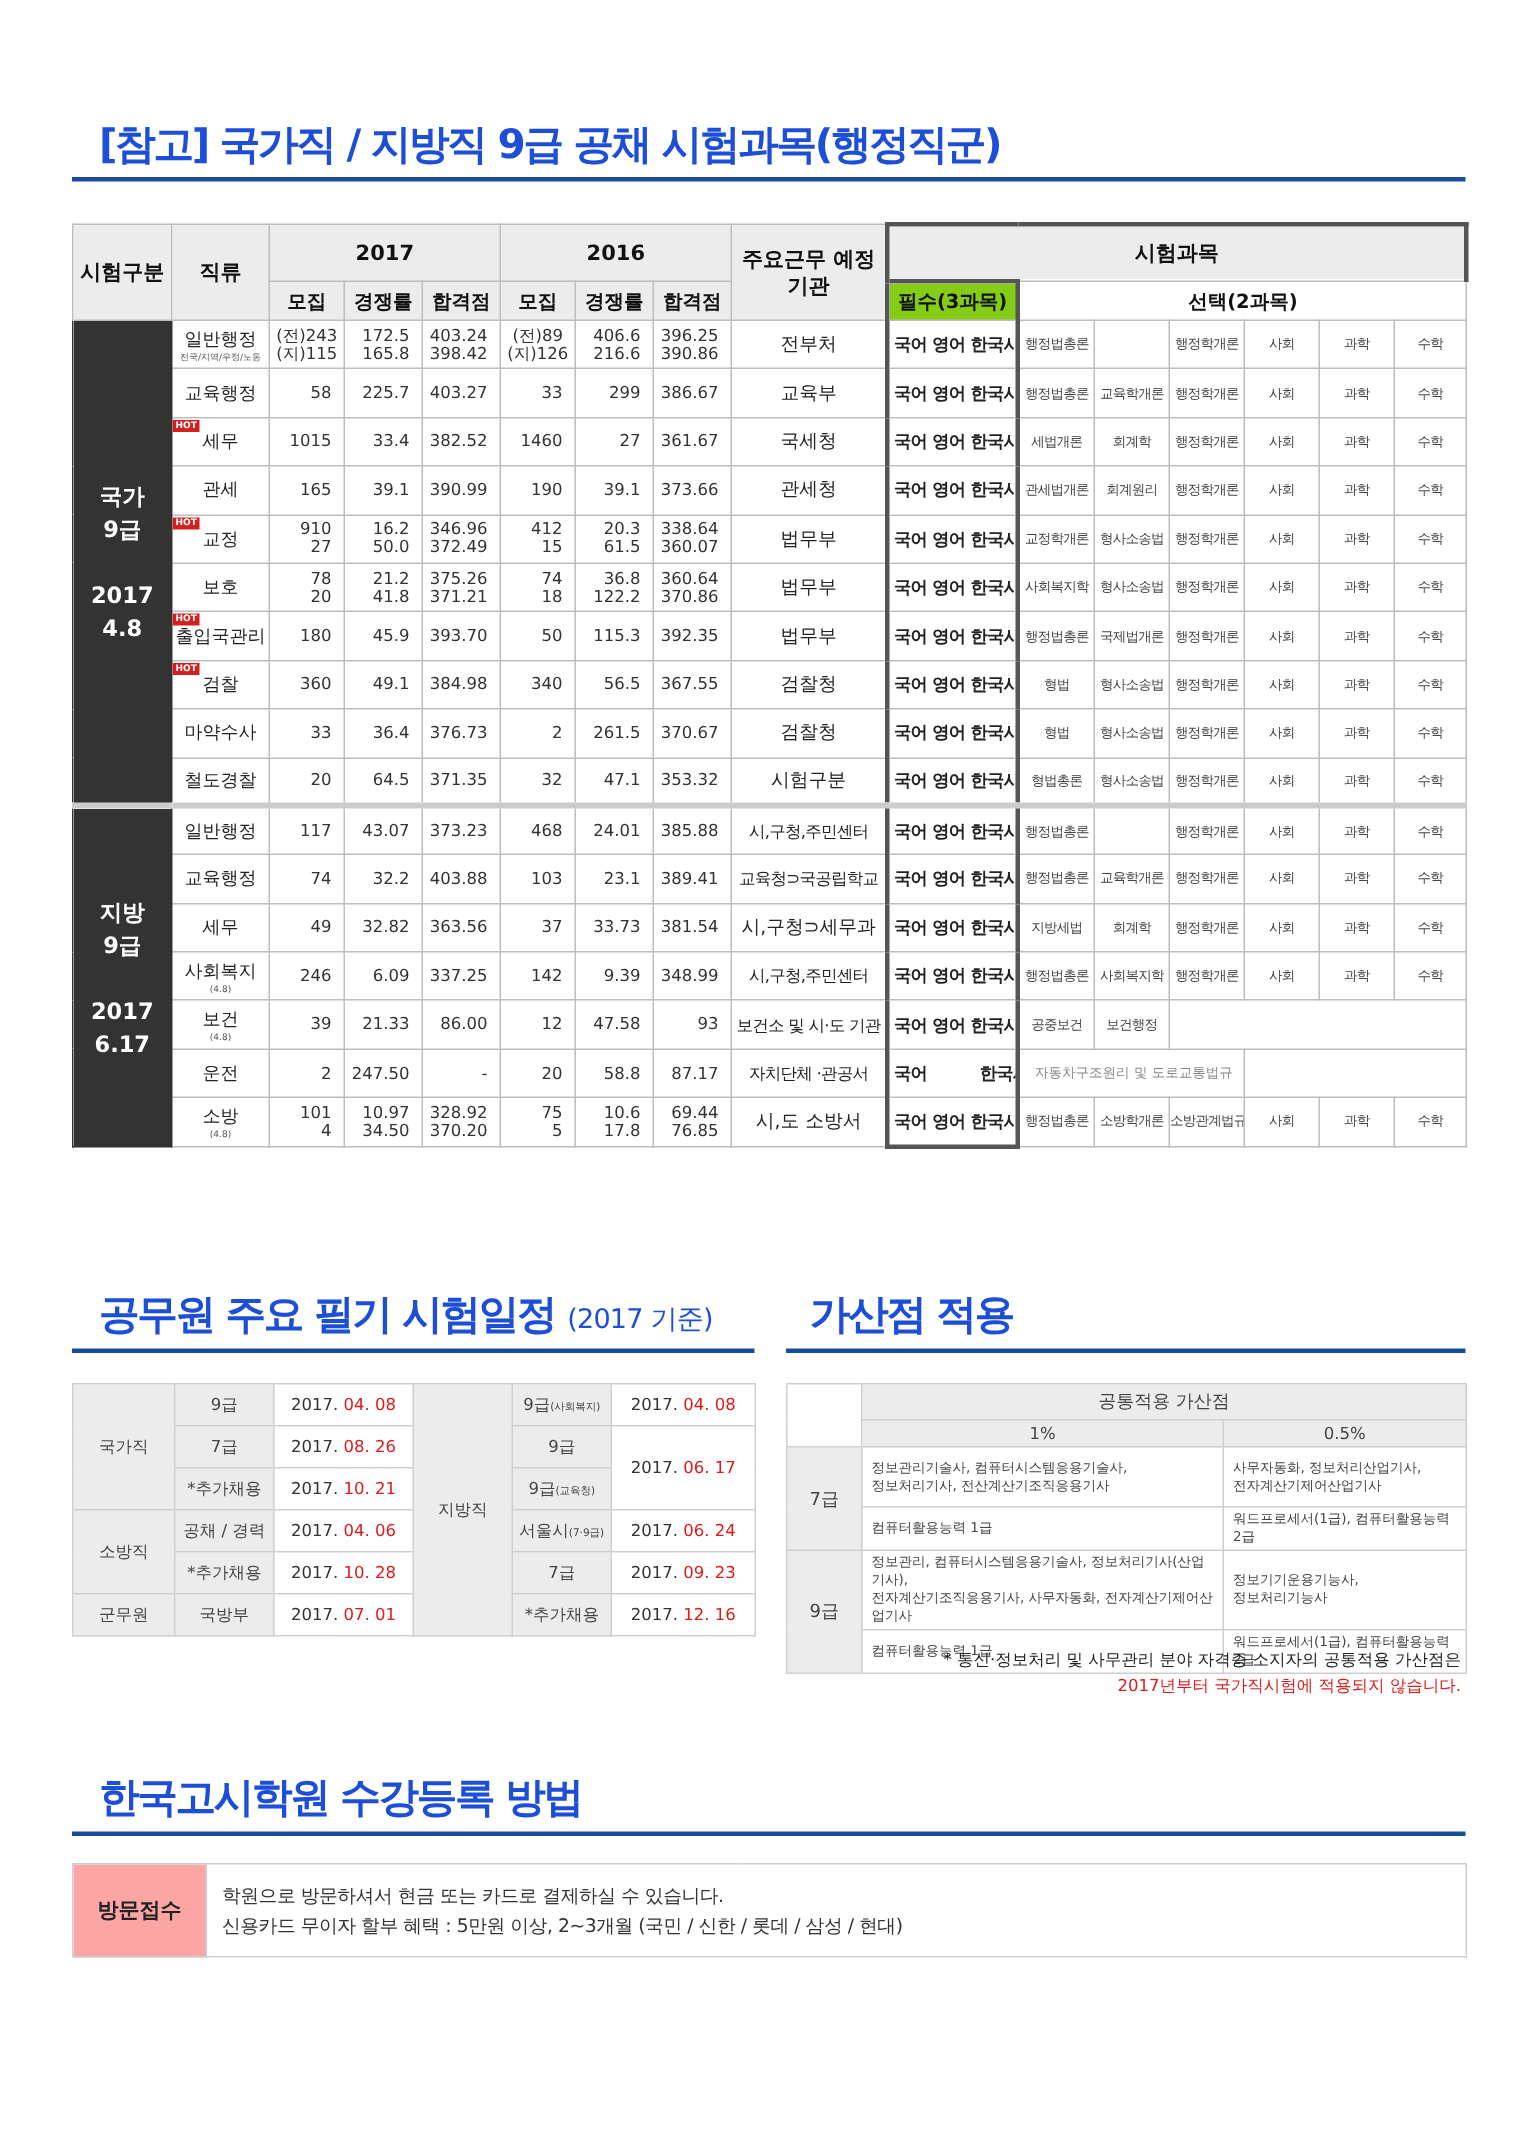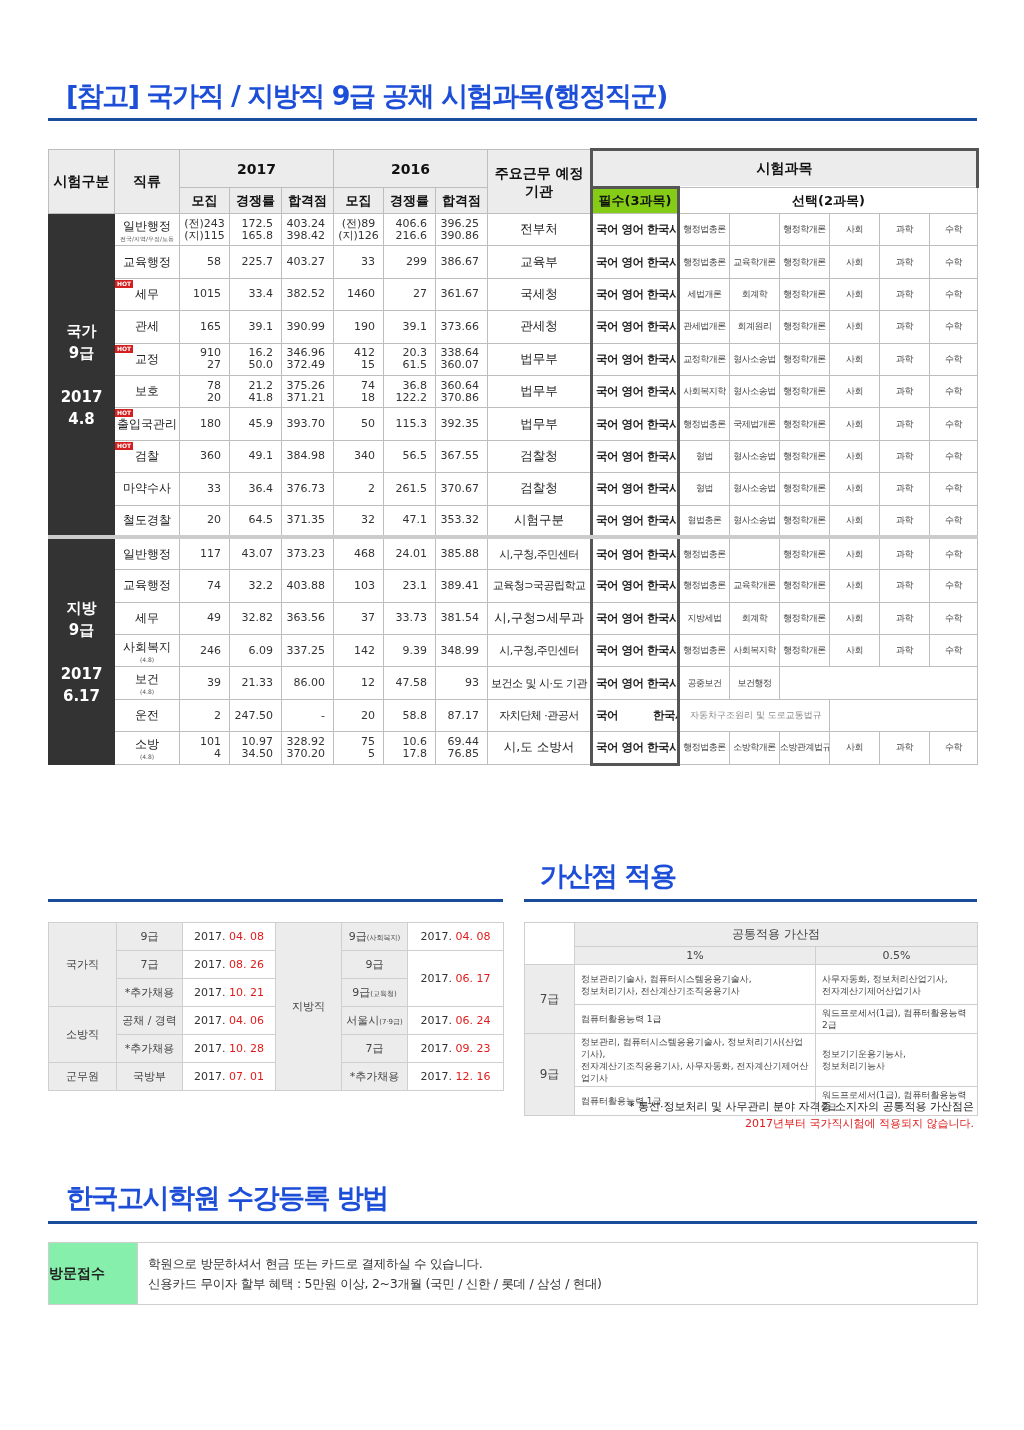--- a/index.html
+++ b/index.html
@@ -38,21 +38,21 @@
 #sched .tiny{font-size:7px}
 
 #bonus{position:absolute;left:524px;top:922px;width:453px;font-size:9px}
 #bonus td{border:1px solid #cfcfcf;color:#444;vertical-align:middle}
 #bonus .g{background:#ececec;text-align:center}
 #bonus .lft{text-align:left;padding:2px 6px;line-height:12px}
 .note{position:absolute;right:50px;font-size:11px;text-align:center}
 
 #reg{position:absolute;left:48px;top:1242px;width:929px;font-size:12.5px}
 #reg td{border:1px solid #cfcfcf;height:62px;vertical-align:middle;color:#333}
-#reg .g{background:#86efac;font-weight:bold;font-size:14px;color:#222}
+#reg .g{background:#fca5a5;text-align:center;font-weight:bold;font-size:14px;color:#222}
 #reg .txt{padding-left:10px;line-height:20px;letter-spacing:-0.3px}
 </style>
 </head>
 <body>
 
 <div class="page">
 
   <div class="sec-title" style="left:66px;top:78px">[참고] 국가직 / 지방직 9급 공채 시험과목(행정직군)</div>
   <div class="sec-line" style="left:48px;top:118px;width:929px"></div>
 
@@ -376,20 +376,21 @@
           <td class="opt">행정법총론</td>
           <td class="opt">소방학개론</td>
           <td class="opt">소방관계법규</td>
           <td class="opt">사회</td>
           <td class="opt">과학</td>
           <td class="opt">수학</td>
         </tr>
       </tbody>
   </table>
 
+  <div class="sec-title" style="left:66px;top:858px"><span>공무원 주요 필기 시험일정</span> <span class="sub">(2017 기준)</span></div>
   <div class="sec-line" style="left:48px;top:899px;width:455px"></div>
 
   <table id="sched">
     <colgroup>
       <col style="width:68px">
         <col style="width:66px">
         <col style="width:93px">
       <col style="width:66px">
         <col style="width:66px">
         <col style="width:96px">

